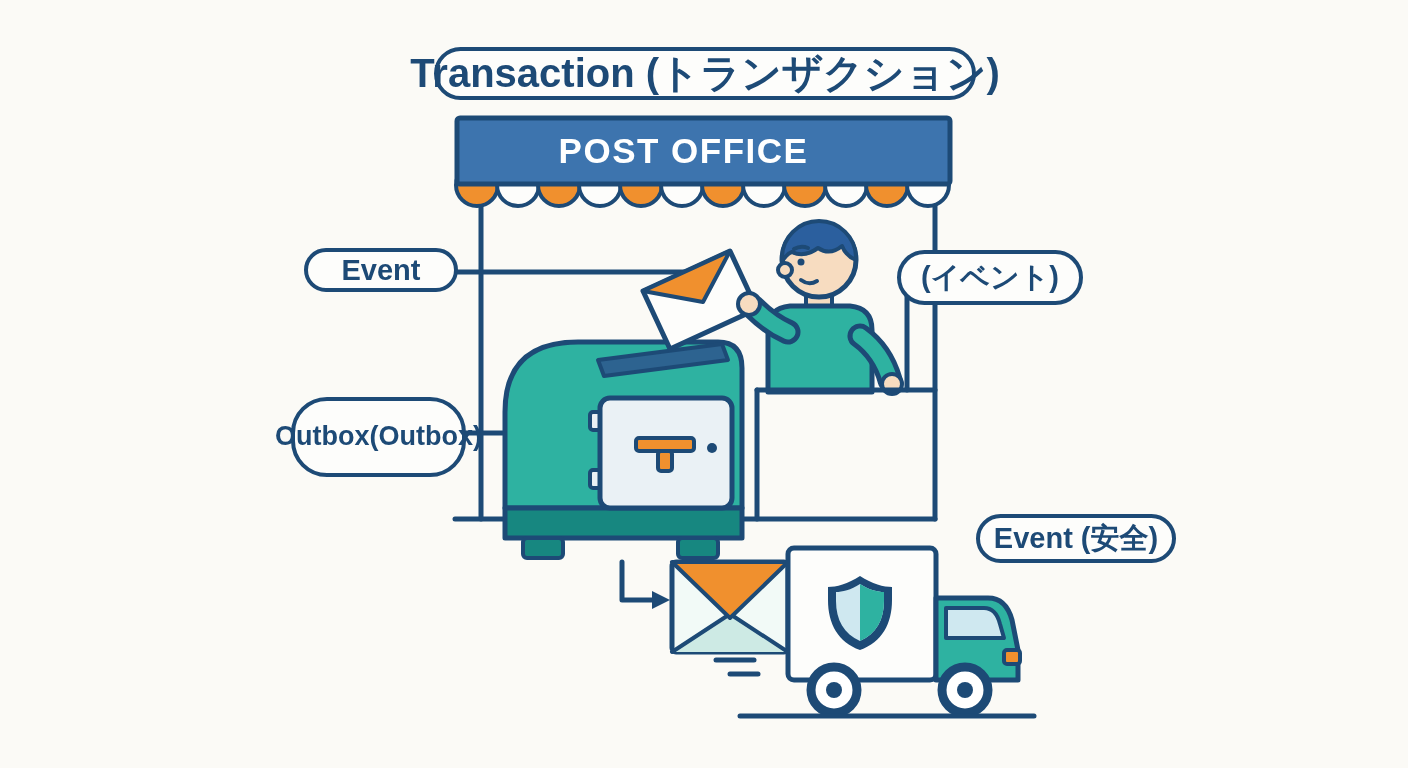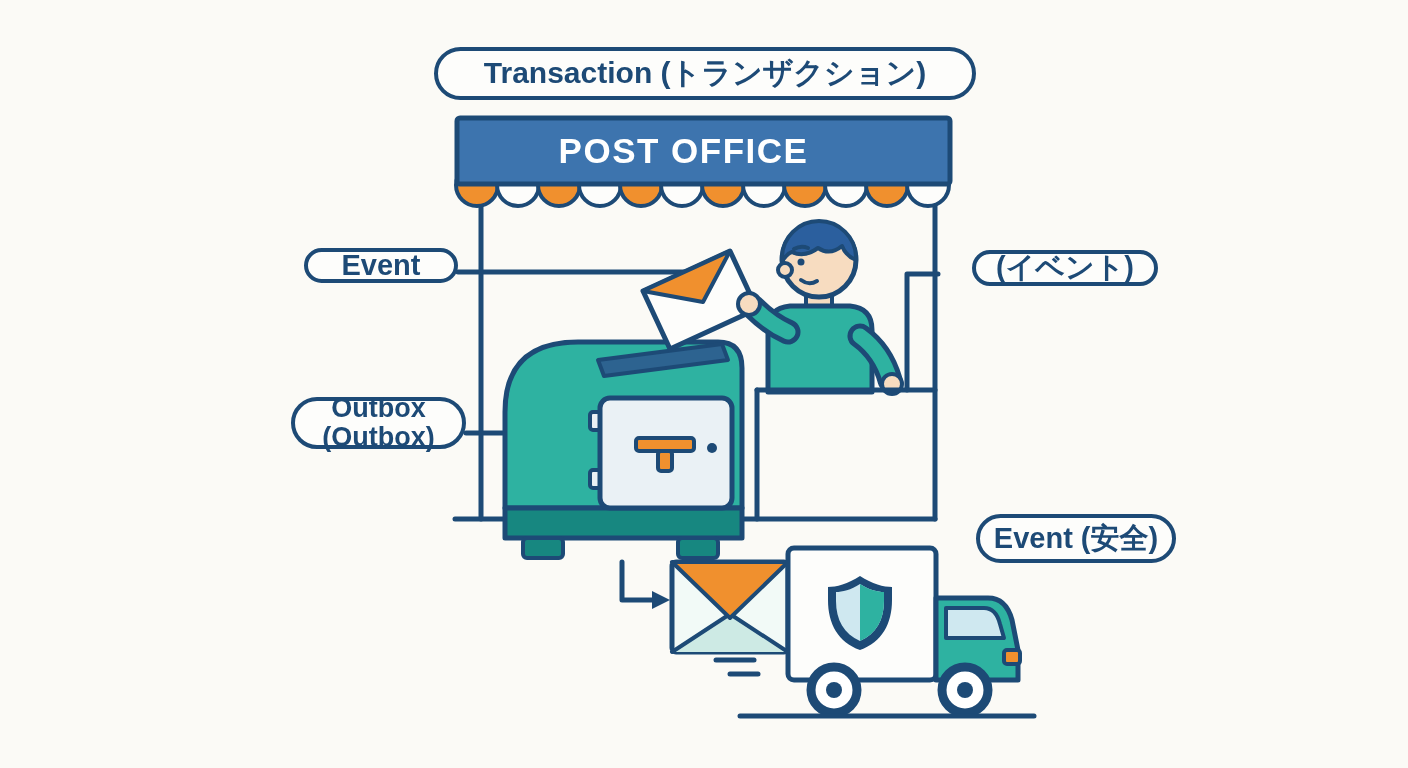--- a/index.html
+++ b/index.html
@@ -19,24 +19,24 @@
   html,body{margin:0;padding:0;}
   body{font-family:"Liberation Sans","DejaVu Sans",sans-serif;background:#ddd;}
   .stage{position:relative;width:1408px;height:768px;background:var(--bg);overflow:hidden;}
   .stage svg{position:absolute;left:0;top:0;}
   .pill{
     position:absolute;display:flex;align-items:center;justify-content:center;
     border:4.5px solid var(--navy);border-radius:45px;background:var(--paper);
     color:var(--navy);font-weight:bold;font-size:29px;box-sizing:border-box;
     text-align:center;white-space:nowrap;
   }
-  .pill-transaction{left:434px;top:47px;width:542px;height:53px;font-size:30px;}
-  .pill-event{left:304px;top:248px;width:154px;height:35px;}
-  .pill-event-jp{left:972px;top:250px;width:186px;height:36px;text-align:center;}
-  .pill-outbox{left:291px;top:397px;width:175px;height:52px;flex-direction:column;font-size:27px;line-height:1.08;border-radius:36px;}
+  .pill-transaction{left:434px;top:47px;width:542px;height:53px;font-size:40px;}
+  .pill-event{left:304px;top:248px;width:154px;height:44px;}
+  .pill-event-jp{left:897px;top:250px;width:186px;height:55px;text-align:center;}
+  .pill-outbox{left:291px;top:397px;width:175px;height:80px;flex-direction:row;font-size:27px;line-height:1.08;border-radius:36px;}
   .pill-safe{left:976px;top:514px;width:200px;height:49px;}
   .banner-label{
     position:absolute;left:437px;top:118px;width:493px;height:66px;
     display:flex;align-items:center;justify-content:center;
     color:#ffffff;font-weight:bold;font-size:35px;letter-spacing:1.5px;
   }
   .ln{stroke:var(--navy);stroke-width:5;fill:none;stroke-linecap:round;stroke-linejoin:round;}
   .ln4{stroke:var(--navy);stroke-width:4;fill:none;stroke-linecap:round;stroke-linejoin:round;}
   .ol{stroke:var(--navy);stroke-width:5;stroke-linejoin:round;}
   .ol4{stroke:var(--navy);stroke-width:4;stroke-linejoin:round;}

